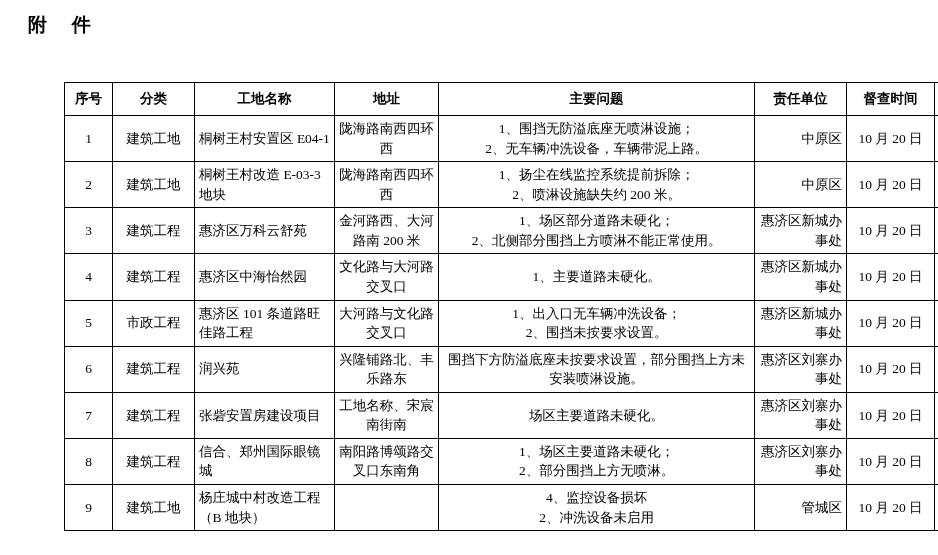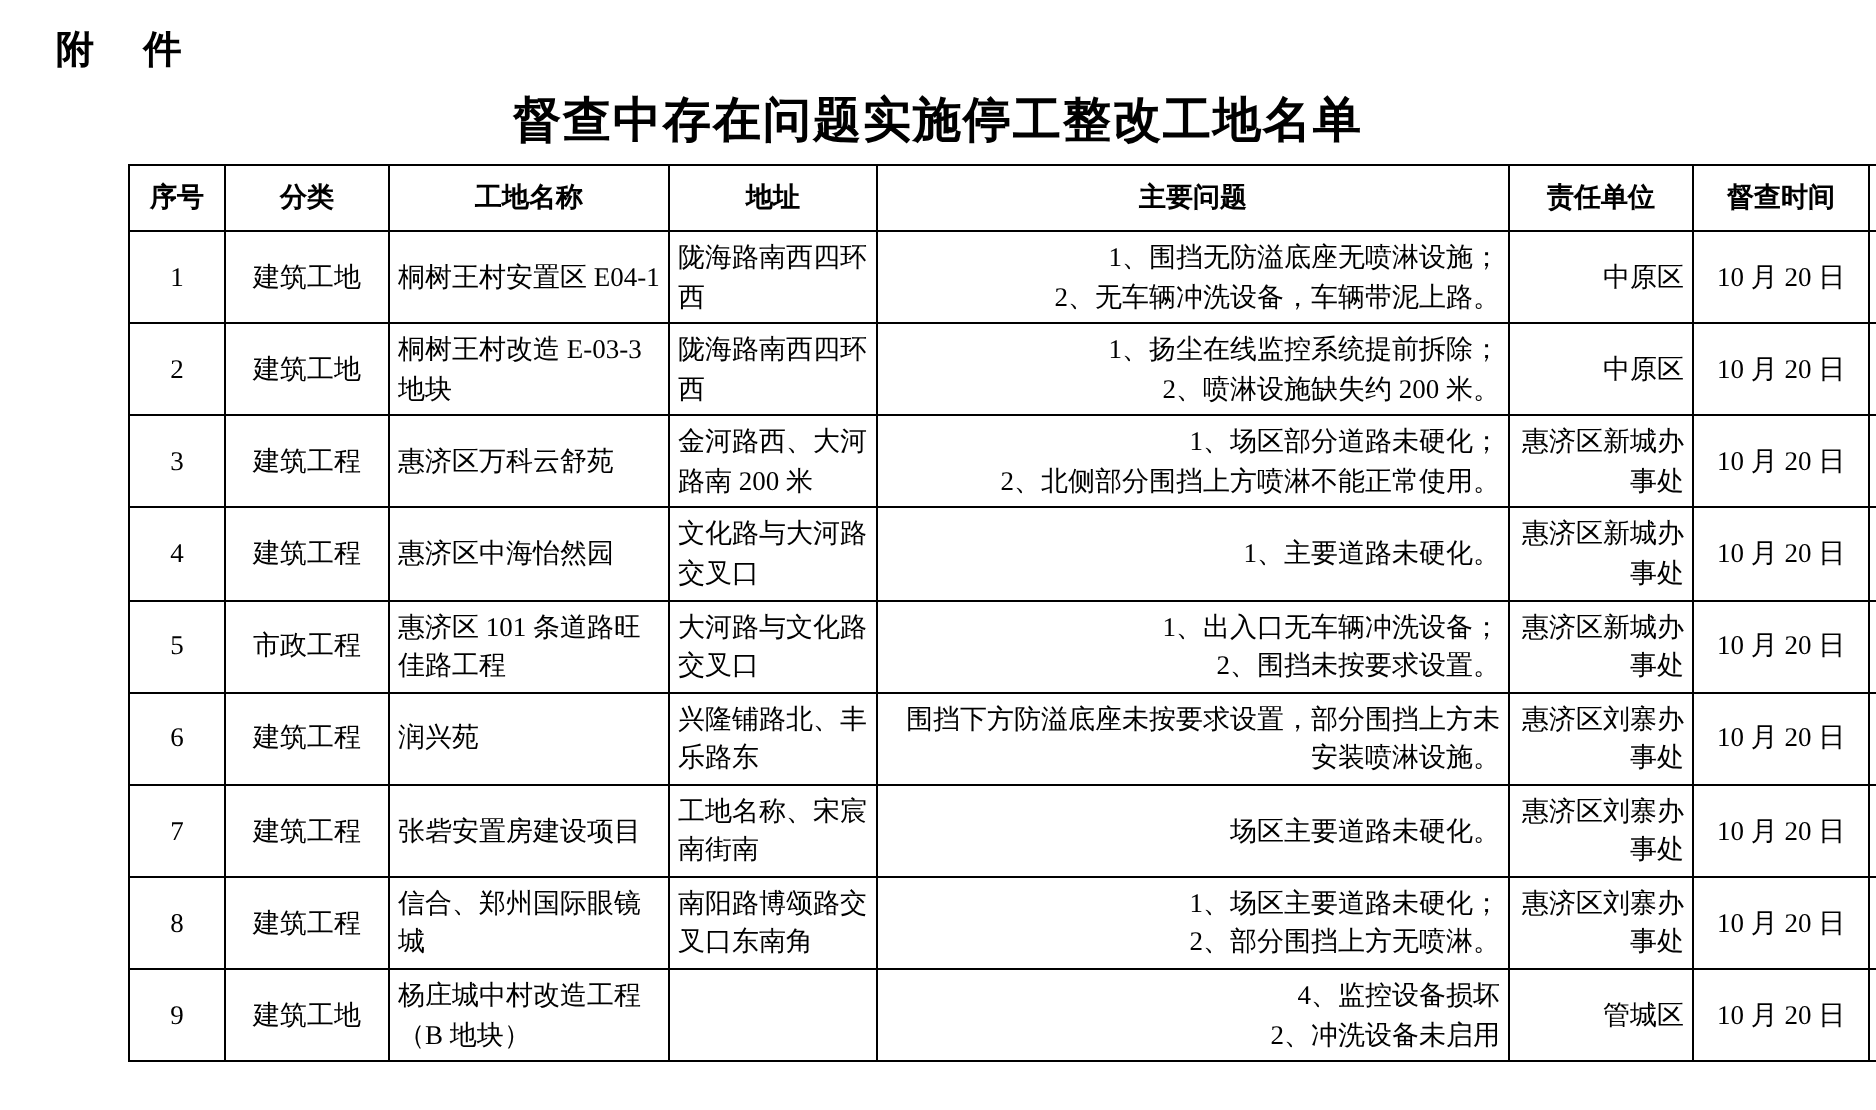--- a/index.html
+++ b/index.html
@@ -62,37 +62,36 @@
     font-family: "Liberation Serif", "DejaVu Serif", serif;
   }
   table.doc-table th {
     text-align: center;
     font-weight: bold;
     height: 26px;
   }
   td.c-idx { text-align: center; }
   td.c-cat { text-align: center; margin-left: 33px; }
   td.c-name { text-align: left; }
-  td.c-addr { text-align: left; }
-  td.c-issue { text-align: right; }
+  td.c-addr { text-align: center; }
+  td.c-issue { text-align: center; }
   td.c-unit { text-align: right; }
   td.c-date { text-align: center; white-space: nowrap; }
   td.c-req  { text-align: center; white-space: nowrap; }
 
   .issue-lines span { display: block; }
   .unit-lines span { display: block; }
 </style>
 </head>
 <body>
 
 <div class="page">
 
   <div class="attachment-label">附 件</div>
 
-  <div class="doc-title">督查中存在问题实施停工整改工地名单</div>
 
   <div class="table-wrap">
     <table class="doc-table">
       <colgroup>
         <col style="width:48px">
         <col style="width:82px">
         <col style="width:140px">
         <col style="width:104px">
         <col style="width:316px">
         <col style="width:92px">

